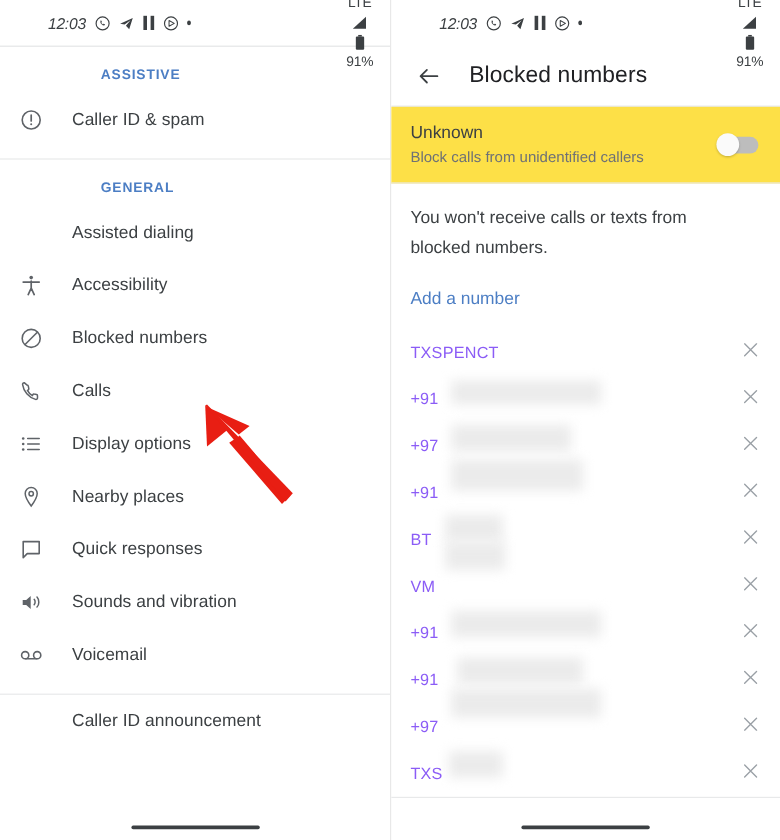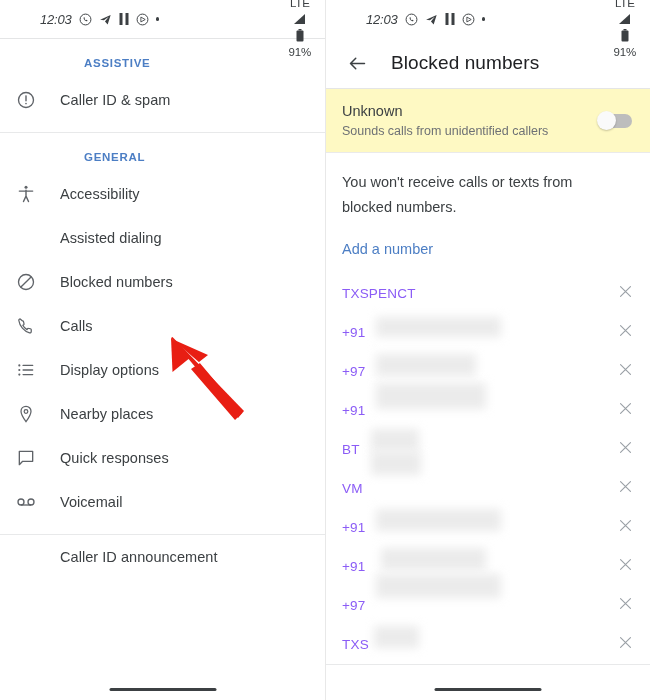--- a/index.html
+++ b/index.html
@@ -40,21 +40,21 @@
   .list-row {
     height:44px; display:flex; align-items:center;
     padding-left:16px; cursor:pointer;
   }
   .row-ico { width:44px; min-width:44px; display:flex; align-items:center; justify-content:flex-start; color:#5f6368; }
   .row-label { font-size:14.5px; color:#3c4043; letter-spacing:0.05px; }
   .sec-divider { height:1px; background:#e8e9ea; margin-top:10px; }
 
   
   .unknown-block {
-    background:#fef9c3; padding:13px 16px 13px 16px;
+    background:#fde047; padding:13px 16px 13px 16px;
     display:flex; align-items:center; min-height:58px;
     border-bottom:1px solid #eaeaea;
   }
   .unknown-texts { flex:1; }
   .unknown-title { font-size:14.5px; color:#3c4043; line-height:18px; }
   .unknown-sub { font-size:12.5px; color:#6e7175; margin-top:3px; line-height:16px; }
   .toggle {
     width:34px; height:14px; border-radius:8px; background:#bdbdbd;
     position:relative; cursor:pointer; flex-shrink:0; margin-right:2px;
   }
@@ -162,32 +162,32 @@
             <circle cx="12" cy="16.3" r="1" fill="#5f6368"></circle>
           </svg>
       </div>
       <div class="row-label">Caller ID &amp; spam</div>
     </div>
     <div class="sec-divider"></div>
 
     <div class="section-label">GENERAL</div>
 
     <div class="list-row">
+      <div class="row-ico"></div>
+      <div class="row-label">Assisted dialing</div>
+    </div>
+
+    <div class="list-row">
       <div class="row-ico">
         <svg width="20" height="20" viewBox="0 0 24 24">
             <circle cx="12" cy="4" r="1.8" fill="#5f6368"></circle>
             <path d="M4 8.5h16M12 7.5v7M12 14.5 9 21M12 14.5 15 21" fill="none" stroke="#5f6368" stroke-width="1.7" stroke-linecap="round"></path>
           </svg>
       </div>
       <div class="row-label">Accessibility</div>
-    </div>
-
-    <div class="list-row">
-      <div class="row-ico"></div>
-      <div class="row-label">Assisted dialing</div>
     </div>
 
     <div class="list-row">
       <div class="row-ico">
         <svg width="20" height="20" viewBox="0 0 24 24">
             <circle cx="12" cy="12" r="9" fill="none" stroke="#5f6368" stroke-width="1.6"></circle>
             <path d="M5.6 18.4 18.4 5.6" stroke="#5f6368" stroke-width="1.6"></path>
           </svg>
       </div>
       <div class="row-label">Blocked numbers</div>
@@ -226,20 +226,29 @@
 
     <div class="list-row">
       <div class="row-ico">
         <svg width="20" height="20" viewBox="0 0 24 24">
             <path d="M4 4h16v12H8l-4 4z" fill="none" stroke="#5f6368" stroke-width="1.6" stroke-linejoin="round"></path>
           </svg>
       </div>
       <div class="row-label">Quick responses</div>
     </div>
 
+    <div class="list-row">
+      <div class="row-ico">
+        <svg width="20" height="20" viewBox="0 0 24 24">
+            <path d="M3.5 9.5v5h3.5l4.5 4v-13l-4.5 4z" fill="#5f6368"></path>
+            <path d="M15 9c1.2 1.1 1.2 4 0 5.2M17.8 6.6c2.4 2.4 2.4 8 0 10" fill="none" stroke="#5f6368" stroke-width="1.5" stroke-linecap="round"></path>
+          </svg>
+      </div>
+      <div class="row-label">Sounds and vibration</div>
+    </div>
 
     <div class="list-row">
       <div class="row-ico">
         <svg width="20" height="20" viewBox="0 0 24 24">
             <circle cx="6" cy="12" r="3.6" fill="none" stroke="#5f6368" stroke-width="1.6"></circle>
             <circle cx="18" cy="12" r="3.6" fill="none" stroke="#5f6368" stroke-width="1.6"></circle>
             <path d="M6 15.6h12" stroke="#5f6368" stroke-width="1.6"></path>
           </svg>
       </div>
       <div class="row-label">Voicemail</div>
@@ -321,21 +330,21 @@
             <path d="M20 12H4M10 6l-6 6 6 6" fill="none" stroke="#3c4043" stroke-width="1.7" stroke-linecap="round" stroke-linejoin="round"></path>
           </svg>
       </div>
       <div class="appbar-title right-title">Blocked numbers</div>
     </div>
     <div class="divider"></div>
 
     <div class="unknown-block">
       <div class="unknown-texts">
         <div class="unknown-title">Unknown</div>
-        <div class="unknown-sub">Sounds calls from unidentified callers</div>
+        <div class="unknown-sub">Block calls from unidentified callers</div>
       </div>
       <div class="toggle">
         <div class="knob"></div>
       </div>
     </div>
 
     <div class="info-text">You won't receive calls or texts from blocked numbers.</div>
 
     <div>
       <div class="add-link">Add a number</div>

